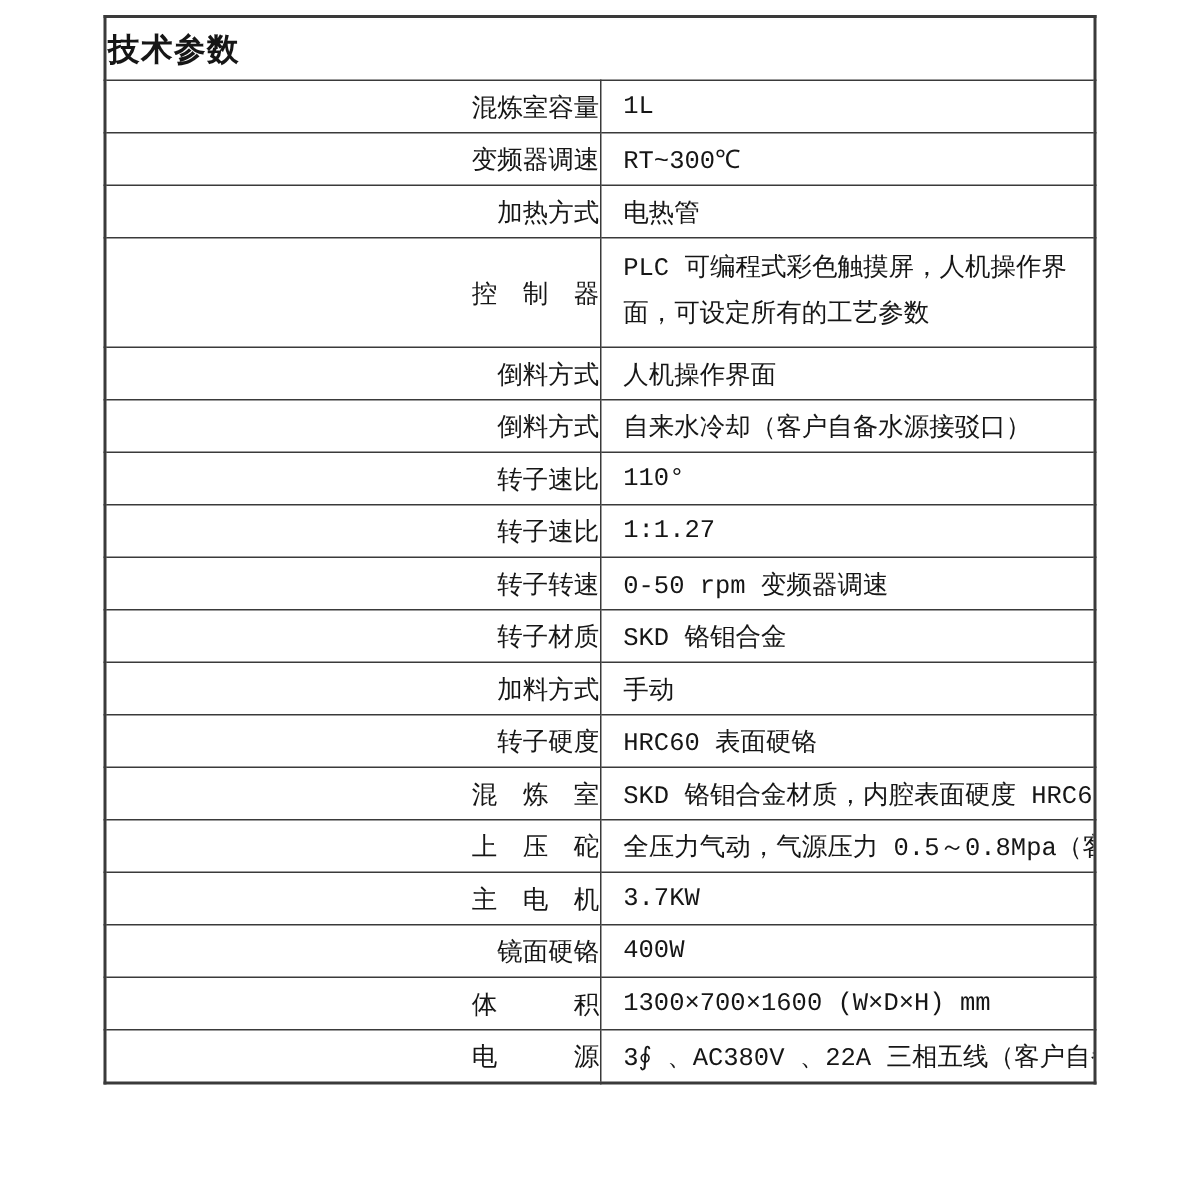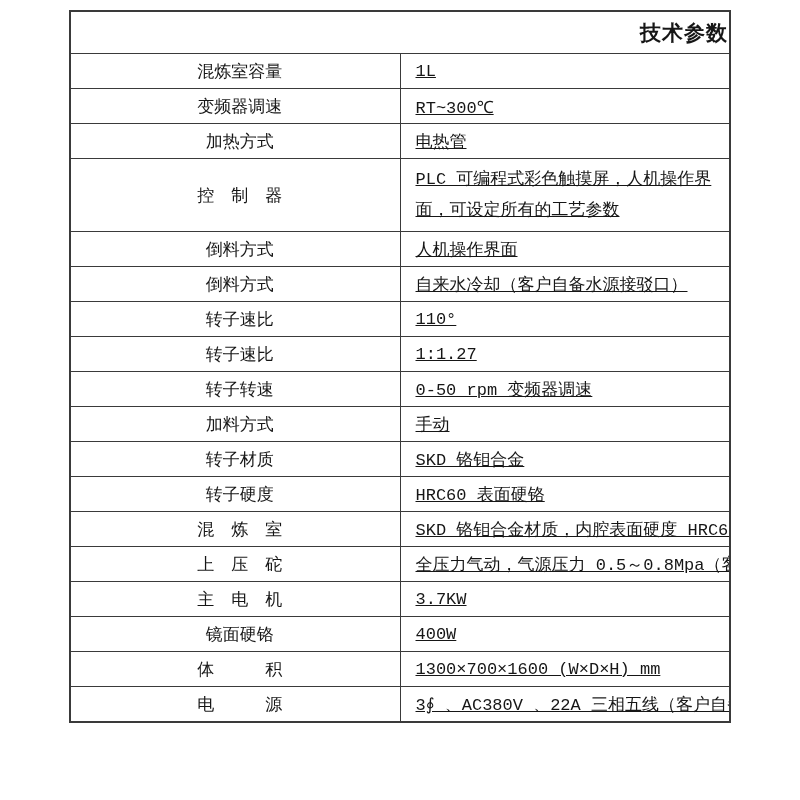--- a/index.html
+++ b/index.html
@@ -27,39 +27,38 @@
   .spec-table th,
   .spec-table td {
     border: 1px solid #3a3a3a;
     vertical-align: middle;
     overflow: hidden;
   }
   .spec-table th.title-cell {
     height: 39px;
     font-size: 21px;
     font-weight: bold;
-    text-align: right;
+    text-align: left;
     letter-spacing: 1px;
     font-family: Liberation Sans, sans-serif;
   }
   td.label-cell {
     width: 153px;
     height: 34px;
     padding: 0 0 0 9px;
     font-size: 17px;
-    text-align: center;
+    text-align: right;
     white-space: nowrap;
   }
   td.value-cell {
     padding: 0 6px 0 15px;
     font-size: 17px;
     font-family: "Liberation Mono", "DejaVu Sans Mono", monospace;
     white-space: nowrap;
     text-align: left;
-    text-decoration: underline;
   }
   tr.tall td {
     height: 68px;
   }
   tr.tall td.value-cell {
     white-space: normal;
     line-height: 31px;
     padding-top: 2px;
     padding-bottom: 2px;
   }
@@ -105,26 +104,26 @@
   </tr>
         <tr>
     <td class="label-cell">转子速比</td>
     <td class="value-cell">1:1.27</td>
   </tr>
         <tr>
     <td class="label-cell">转子转速</td>
     <td class="value-cell">0-50 rpm 变频器调速</td>
   </tr>
         <tr>
+    <td class="label-cell">转子材质</td>
+    <td class="value-cell">SKD 铬钼合金</td>
+  </tr>
+        <tr>
     <td class="label-cell">加料方式</td>
     <td class="value-cell">手动</td>
-  </tr>
-        <tr>
-    <td class="label-cell">转子材质</td>
-    <td class="value-cell">SKD 铬钼合金</td>
   </tr>
         <tr>
     <td class="label-cell">转子硬度</td>
     <td class="value-cell">HRC60 表面硬铬</td>
   </tr>
         <tr>
     <td class="label-cell">混　炼　室</td>
     <td class="value-cell">SKD 铬钼合金材质，内腔表面硬度 HRC60 镜面硬铬</td>
   </tr>
         <tr>

